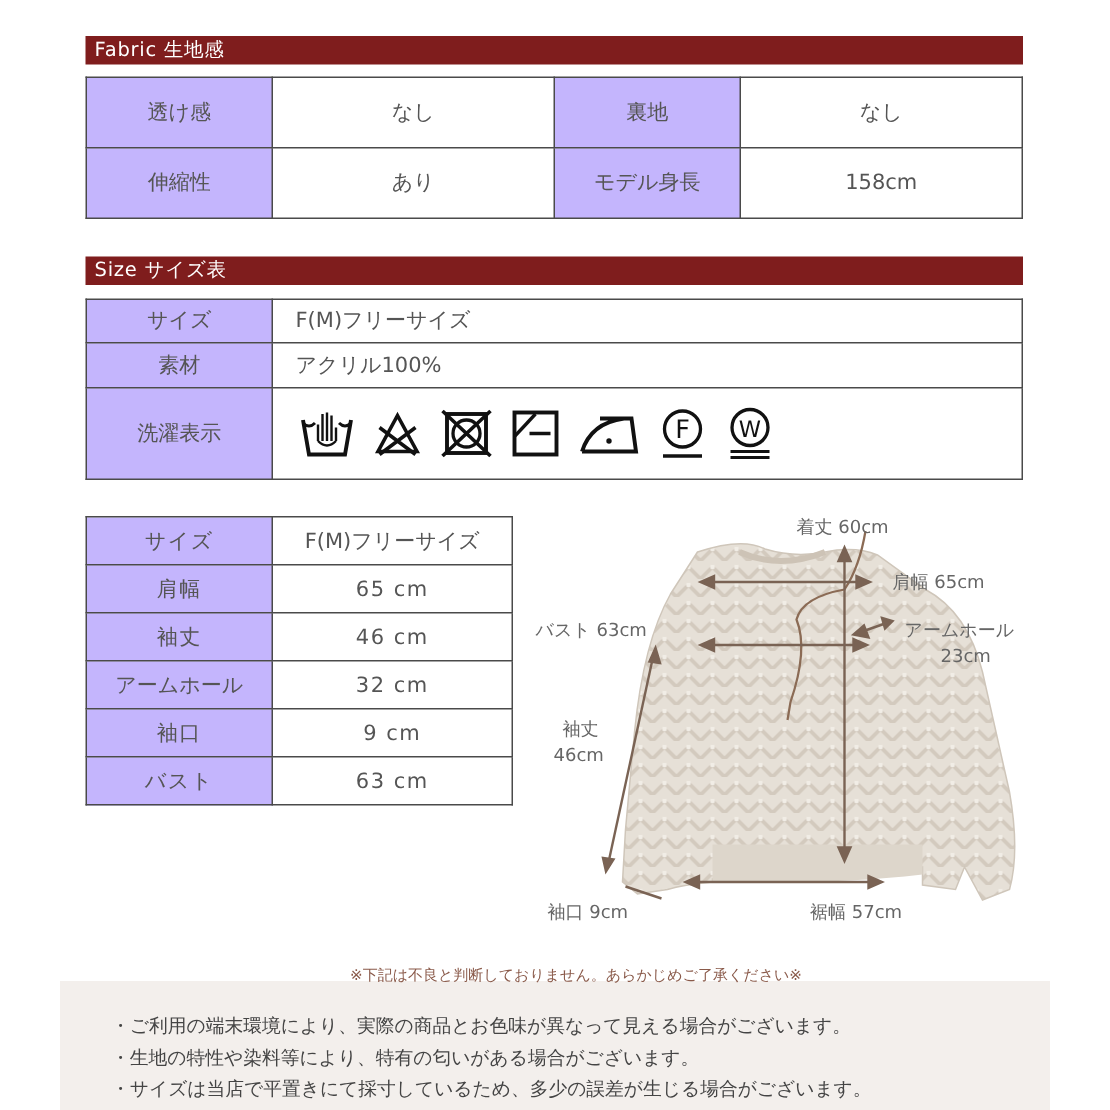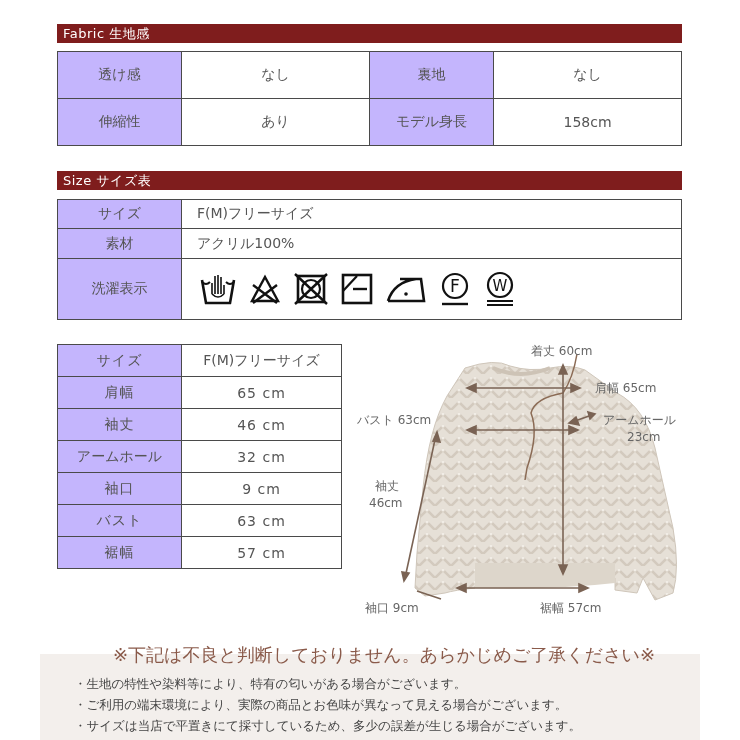--- a/index.html
+++ b/index.html
@@ -33,21 +33,21 @@
   
   #size-table { left: 57px; top: 344px; width: 285px; }
   #size-table td { height: 32px; font-size: 14px; letter-spacing: 1px; }
   #size-table td.label { width: 124px; }
 
   
   .garment { position: absolute; left: 355px; top: 338px; width: 340px; height: 285px; }
   .meas-label { position: absolute; font-size: 12px; color: #666; white-space: nowrap; line-height: 16px; }
 
   
-  .note-title { position: absolute; left: 0; width: 740px; top: 643px; text-align: center; color: #8a5a4a; font-size: 18px; padding-left: 28px; }
+  .note-title { position: absolute; left: 0; width: 740px; top: 643px; text-align: center; color: #8a5a4a; font-size: 10px; padding-left: 28px; }
   .note-box { position: absolute; left: 40px; top: 654px; width: 660px; height: 86px; background: #f3efec; }
   .note-list { position: absolute; left: 74px; top: 673px; list-style: none; }
   .note-list li { font-size: 12.5px; color: #444; line-height: 21px; white-space: nowrap; }
 </style>
 </head>
 <body>
 
 <div class="section-header" style="top:24px;">Fabric 生地感</div>
 
 <table id="fabric-table">
@@ -148,24 +148,20 @@
     <td class="label" style="letter-spacing:0;">アームホール</td>
     <td>32 cm</td>
   </tr>
   <tr>
     <td class="label">袖口</td>
     <td>9 cm</td>
   </tr>
   <tr>
     <td class="label">バスト</td>
     <td>63 cm</td>
-  </tr>
-  <tr>
-    <td class="label">裾幅</td>
-    <td>57 cm</td>
   </tr>
 </tbody>
   </table>
 
 <div class="garment">
   <svg width="340" height="285" viewBox="0 0 340 285">
     <defs>
       <pattern id="knit" width="16" height="12" patternUnits="userSpaceOnUse">
         <rect width="16" height="12" fill="#e6e0d7"></rect>
         <path d="M0 12 L8 4 L16 12" fill="none" stroke="#d3cabe" stroke-width="2.5"></path>
@@ -217,16 +213,16 @@
   <div class="meas-label" style="left:272px; top:91px;">23cm</div>
   <div class="meas-label" style="left:20px; top:140px;">袖丈</div>
   <div class="meas-label" style="left:14px; top:157px;text-align:right;">46cm</div>
   <div class="meas-label" style="left:10px; top:262px;">袖口 9cm</div>
   <div class="meas-label" style="left:185px; top:262px;">裾幅 57cm</div>
 </div>
 
 <div class="note-box"></div>
 <div class="note-title">※下記は不良と判断しておりません。あらかじめご了承ください※</div>
 <ul class="note-list">
+  <li>・ご利用の端末環境により、実際の商品とお色味が異なって見える場合がございます。</li>
   <li>・生地の特性や染料等により、特有の匂いがある場合がございます。</li>
-  <li>・ご利用の端末環境により、実際の商品とお色味が異なって見える場合がございます。</li>
   <li>・サイズは当店で平置きにて採寸しているため、多少の誤差が生じる場合がございます。</li>
 </ul>
 
 </body></html>

